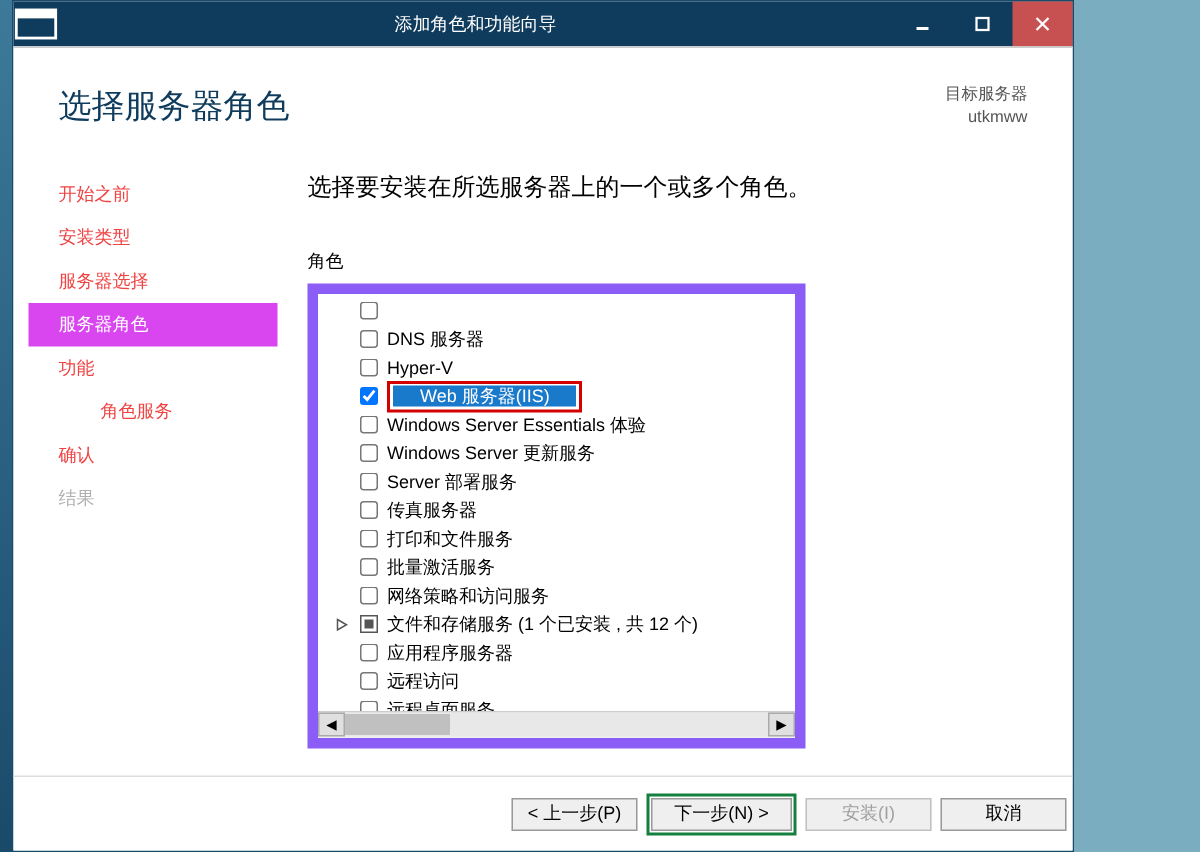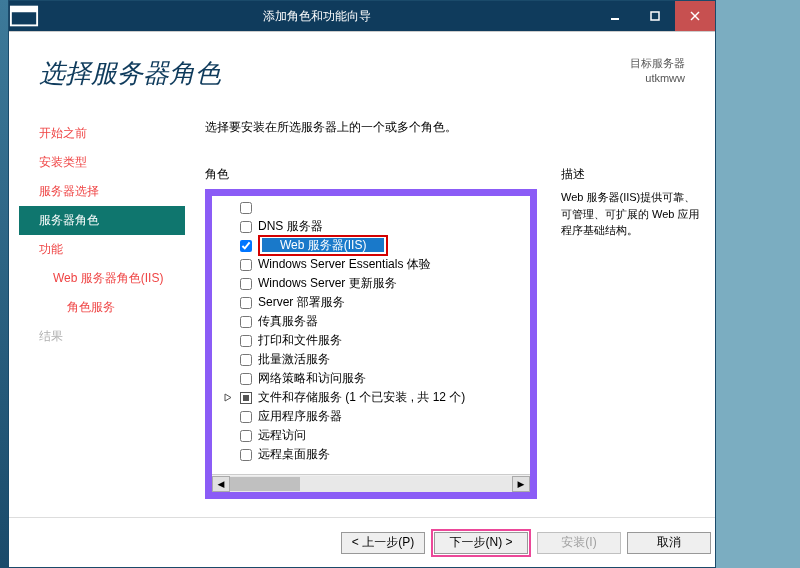--- a/index.html
+++ b/index.html
@@ -8,31 +8,31 @@
   .window { position: absolute; top: 0; left: 8px; width: 708px; height: 568px; background: #fff; border: 1px solid #1a4a6a; display:flex; flex-direction:column; }
   .titlebar { height: 30px; background: #0f3b5c; color: #fff; display: flex; align-items: center; font-size: 12px; }
   .titlebar .icon { width: 30px; display:flex; align-items:center; justify-content:center; }
   .titlebar .title { flex: 1; text-align: center; }
   .titlebar .win-btns { display:flex; height:100%; }
   .titlebar .win-btn { width: 40px; display:flex; align-items:center; justify-content:center; border-left:0; }
   .titlebar .win-btn.close { background:#c75050; }
   .titlebar .win-btn svg { width:12px; height:12px; }
   .content { flex:1; background:#fff; display:flex; flex-direction:column; padding: 0; border-top:1px solid #ccc;}
   .header-row { padding: 24px 30px 18px 30px; display:flex; justify-content:space-between; align-items:flex-start; }
-  .page-title { font-size: 26px; font-weight: 300; color: #0f3b5c; font-style: italic; }
+  .page-title { font-size: 22px; font-weight: 300; color: #0f3b5c; }
   .dest-box { text-align:right; font-size:11px; color:#555; line-height:1.4; }
   .body-row { flex:1; display:flex; padding: 0 10px; }
   .sidebar { width: 166px; padding: 10px 0; font-size: 12px; }
   .sidebar .step { padding: 6px 20px; color:#ef4444; cursor:pointer; }
-  .sidebar .step.selected { background:#0f766e; color:#fff; }
+  .sidebar .step.selected { background:#d946ef; color:#fff; }
   .sidebar .step.sub { padding-left: 34px; }
   .sidebar .step.sub2 { padding-left: 48px; }
   .sidebar .step.disabled { color:#b0b0b0; cursor:default; }
   .main { flex:1; padding: 10px 4px 0 20px; display:flex; flex-direction:column; }
-  .instruction { font-size:12px; margin-bottom: 14px; }
+  .instruction { font-size:16px; margin-bottom: 14px; }
   .cols { display:flex; gap: 24px; flex:1; }
   .roles-col { width: 332px; display:flex; flex-direction:column; }
   .desc-col { flex:1; font-size:12px; }
   .col-label { font-size:12px; margin-bottom:6px;margin-top:16px; }
   .tree { border:7px solid #8b5cf6; height: 310px; background:#fff; position:relative; overflow:hidden; }
   .tree-items { padding: 2px 0; overflow-y:auto; height:calc(100% - 18px); }
   .tree-row { display:flex; align-items:center; font-size:12px; padding: 1px 4px 1px 28px; height:19px; line-height:17px; cursor:default; position:relative; }
   .tree-row .expander { position:absolute; left:10px; top:3px; width:13px; height:13px; display:flex; align-items:center; justify-content:center; }
   .tree-row input[type=checkbox] { margin-right: 6px; width:12px; height:12px; }
   .tree-row .partial-box { width:12px; height:12px; border:1px solid #555; margin-right:6px; display:inline-flex; align-items:center; justify-content:center; background:#fff; }
@@ -40,21 +40,21 @@
   .tree-row.selected-role span.label { background:#1979ca; color:#fff; padding: 0 18px; }
   .highlight-box { border:2px solid #d40000; padding: 0 2px; display:inline-block; }
   .hscroll { position:absolute; bottom:0; left:0; right:0; height:18px; background:#f0f0f0; border-top:1px solid #ccc; display:flex; align-items:center; }
   .hscroll .arrow { width:18px; height:16px; background:#e0e0e0; display:flex; align-items:center; justify-content:center; font-size:9px; border:1px solid #aaa; }
   .hscroll .track { flex:1; height:16px; background:#e8e8e8; position:relative; }
   .hscroll .thumb { position:absolute; left:0; top:1px; width:70px; height:14px; background:#c0c0c0; }
   .desc-text { font-size:11px; line-height:1.5; }
   .footer { height: 50px; border-top: 1px solid #ddd; display:flex; align-items:center; justify-content:flex-end; gap:6px; padding: 0 4px; }
   .footer .btn { min-width:84px; height:22px; font-size:12px; background:#efefef; border:1px solid #999; display:inline-flex; align-items:center; justify-content:center; cursor:pointer; padding:0 6px;}
   .footer .btn.disabled { color:#a0a0a0; border-color:#c0c0c0; cursor:default;}
-  .footer .highlight-btn { border:2px solid #ec4899; padding:1px; }
+  .footer .highlight-btn { border:2px solid #15803d; padding:1px; }
   .footer .highlight-btn .btn { min-width:94px; }
   .truncated-top { color:#999; }
 </style>
 </head>
 <body>
 
 <div class="app-bg"></div>
 <div class="window">
   <div class="titlebar">
     <div class="icon">
@@ -93,40 +93,44 @@
       </div>
     </div>
 
     <div class="body-row">
       <div class="sidebar" id="sidebar">
           <div class="step">开始之前</div>
           <div class="step">安装类型</div>
           <div class="step">服务器选择</div>
           <div class="step selected">服务器角色</div>
           <div class="step">功能</div>
-          <div class="step sub">Web 服务器角色(IIS)</div>
           <div class="step sub2">角色服务</div>
+          <div class="step">确认</div>
           <div class="step disabled">结果</div>
         </div>
 
       <div class="main">
         <div class="instruction">选择要安装在所选服务器上的一个或多个角色。</div>
         <div class="cols">
           <div class="roles-col">
             <div class="col-label">角色</div>
             <div class="tree">
               <div class="tree-items" id="roles-list">
                 <div class="tree-row truncated-top">
                   <input type="checkbox" style="">
                     <span>&nbsp;</span>
                 </div>
               <div class="tree-row">
                     <input type="checkbox" style="">
                     <span class="label">DNS 服务器</span>
                   </div>
+                  <div class="tree-row">
+                    <input type="checkbox" style="">
+                    <span class="label">Hyper-V</span>
+                  </div>
                   <div class="tree-row selected-role">
                     <input type="checkbox" checked="" style="">
                     <span class="highlight-box"><span class="label">Web 服务器(IIS)</span></span>
                   </div>
                   <div class="tree-row">
                     <input type="checkbox" style="">
                     <span class="label">Windows Server Essentials 体验</span>
                   </div>
                   <div class="tree-row">
                     <input type="checkbox" style="">
@@ -176,24 +180,20 @@
                 </div>
               <div class="hscroll">
                 <div class="arrow">◀</div>
                 <div class="track">
                     <div class="thumb"></div>
                   </div>
                 <div class="arrow">▶</div>
               </div>
             </div>
           </div>
-          <div class="desc-col">
-            <div class="col-label">描述</div>
-            <div class="desc-text">Web 服务器(IIS)提供可靠、可管理、可扩展的 Web 应用程序基础结构。</div>
-          </div>
         </div>
       </div>
     </div>
 
     <div class="footer">
       <div class="btn">&lt; 上一步(P)</div>
       <span class="highlight-btn">
         <div class="btn">下一步(N) &gt;</div>
       </span>
       <div class="btn disabled">安装(I)</div>

